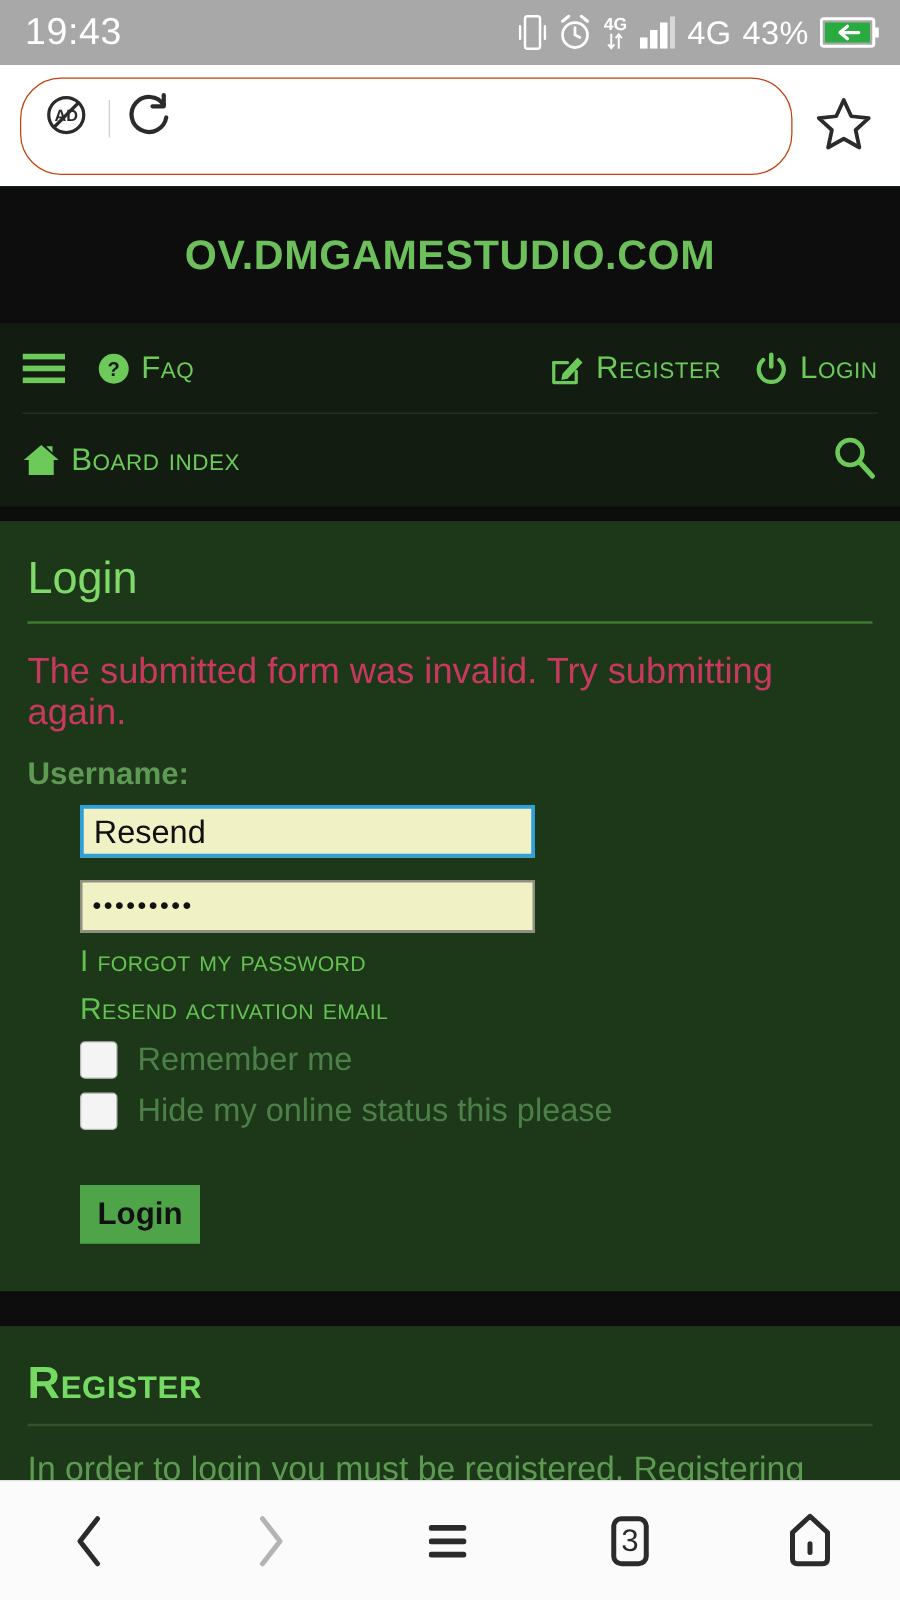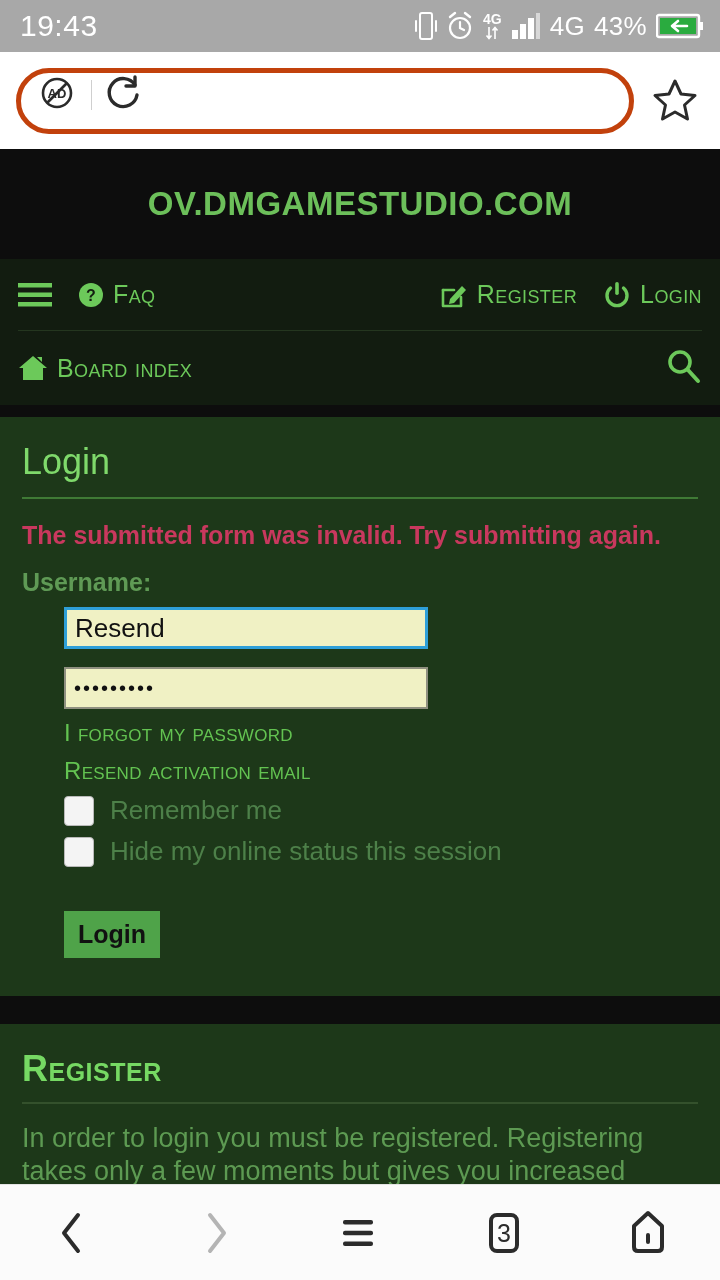--- a/index.html
+++ b/index.html
@@ -60,22 +60,22 @@
   .url-bar-wrap {
     height: 97px;
     background: #ffffff;
     display: flex;
     align-items: center;
     padding: 0 16px;
     flex: none;
   }
   .url-pill {
     flex: 1;
-    height: 66px;
-    border: 5px solid #c2410c;
+    height: 78px;
+    border: 1px solid #c2410c;
     border-radius: 33px;
     display: flex;
     align-items: center;
     padding: 0 14px 12px 18px;
     background: #fff;
     overflow: hidden;
   }
   .ad-icon { flex: none; margin-right: 12px; }
   .url-text {
     flex: 1;
@@ -168,22 +168,22 @@
     font-weight: normal;
     padding-bottom: 14px;
   }
   .rule {
     height: 2px;
     background: #3f7a35;
     margin-bottom: 22px;
   }
   .error-msg {
     color: #c9385e;
-    font-size: 25px;
-    font-weight: bold;
+    font-size: 29px;
+    font-weight: normal;
     margin-bottom: 18px;
   }
   .field-label {
     color: #5f9a55;
     font-size: 25px;
     font-weight: bold;
     margin-bottom: 10px;
   }
   .input-row { padding-left: 42px; margin-bottom: 18px; }
   .text-input {
@@ -475,21 +475,21 @@
 
       <a class="sub-link">I forgot my password</a>
       <a class="sub-link">Resend activation email</a>
 
       <div class="checkbox-row">
         <span class="cbox"></span>
         <span class="cbox-label">Remember me</span>
       </div>
       <div class="checkbox-row">
         <span class="cbox"></span>
-        <span class="cbox-label">Hide my online status this session</span>
+        <span class="cbox-label">Hide my online status this please</span>
       </div>
 
       <div class="btn-row">
         <button class="login-btn">Login</button>
       </div>
     </div>
 
     <div class="section-gap"></div>
 
     <div class="register-panel">

